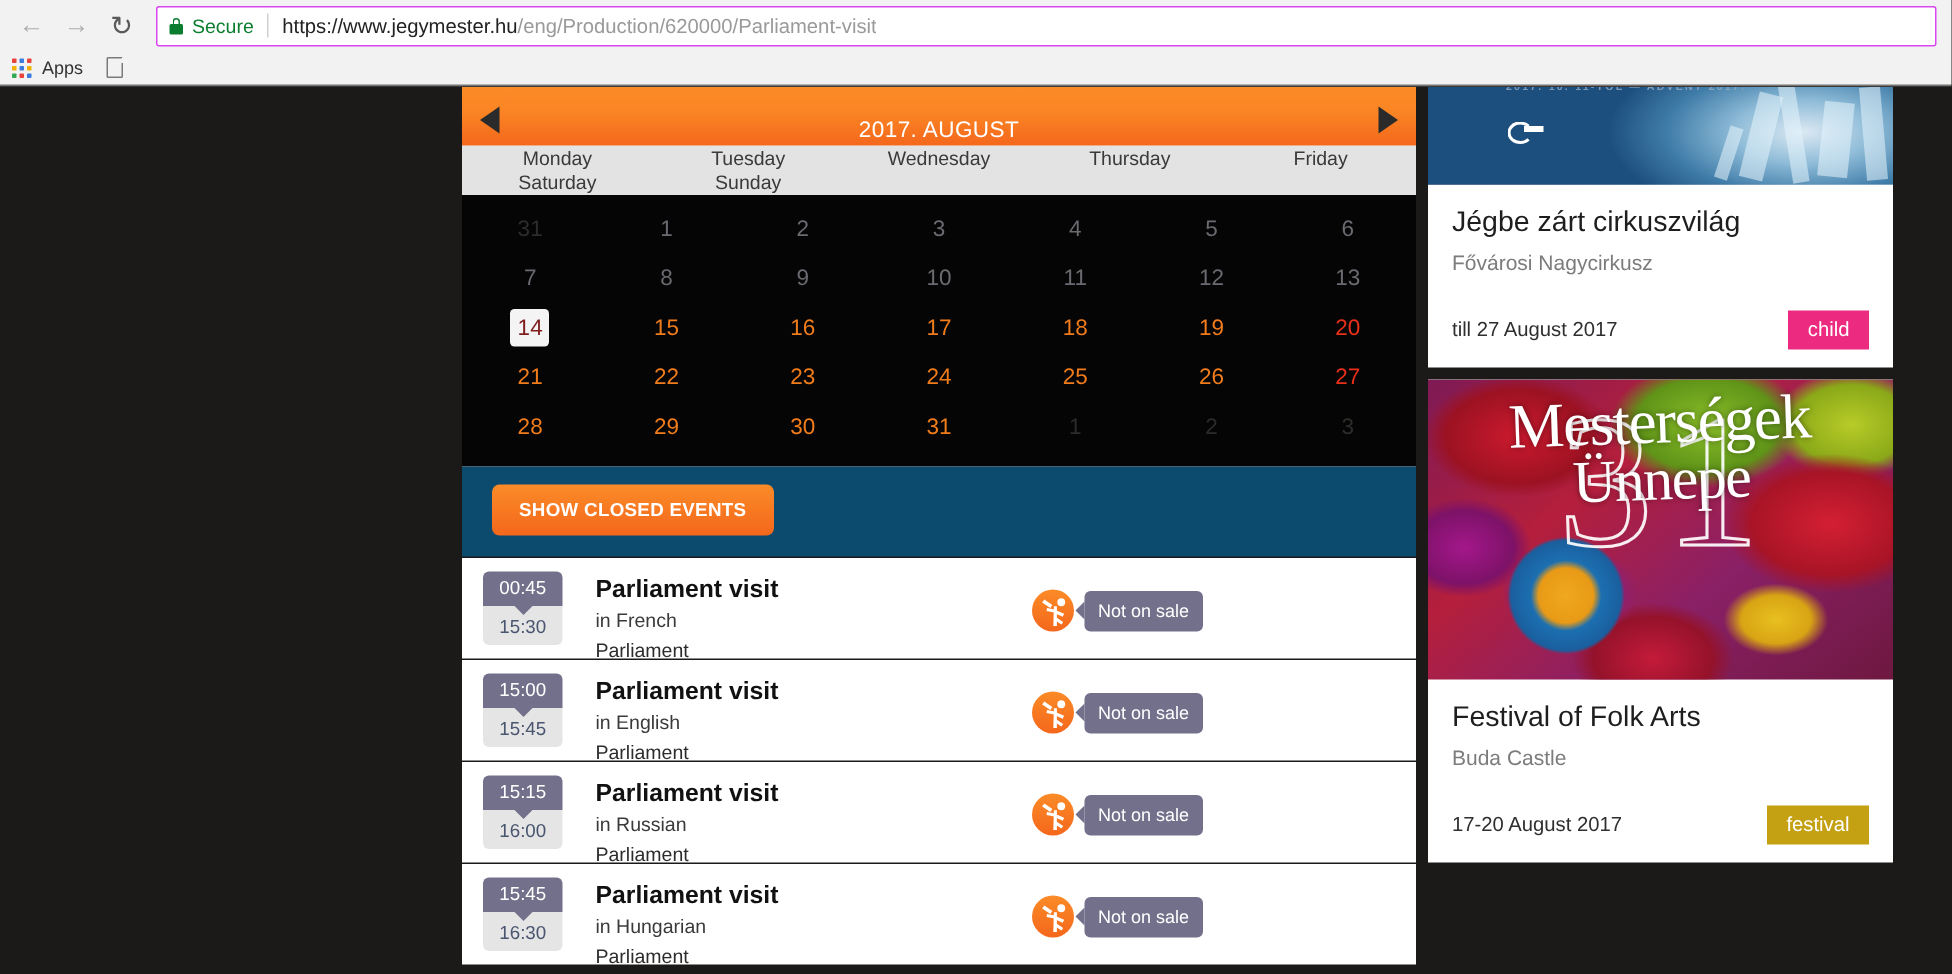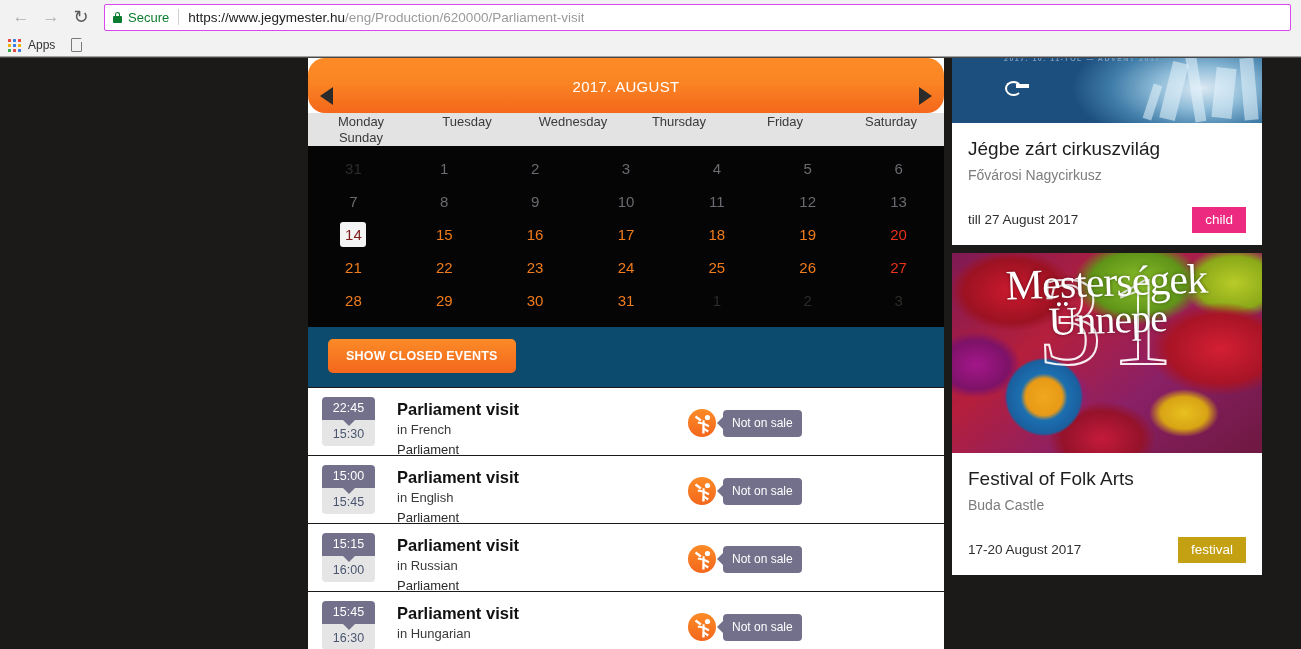--- a/index.html
+++ b/index.html
@@ -86,41 +86,40 @@
   }
 
   
   .main-panel {
     position: absolute; left: 308px; top: 0; width: 636px;
     background: #ffffff;
   }
 
   
   .cal-header {
-    position: relative; height: 55px;
+    position: relative; height: 39px;
     background: linear-gradient(180deg, #fb8b27 0%, #fa8423 45%, #f4671c 100%);
-    border-radius: 17px;
   }
   .cal-title {
     position: absolute; left: 0; right: 0; top: 20px; text-align: center;
     color: #ffffff; font-size: 15px; letter-spacing: 0.3px;
   }
   .cal-arrow {
     position: absolute; bottom: 8px; width: 0; height: 0; cursor: pointer;
   }
   .cal-arrow.prev {
     left: 12px; border-top: 9px solid transparent;
     border-bottom: 9px solid transparent; border-right: 13px solid #2b2b2b;
   }
   .cal-arrow.next {
     right: 12px; border-top: 9px solid transparent;
     border-bottom: 9px solid transparent; border-left: 13px solid #2b2b2b;
   }
   .weekday-row {
-    display: grid; grid-template-columns: repeat(6, 1fr);
+    display: grid; grid-template-columns: repeat(5, 1fr);
     background: #e3e3e3; height: 33px;
   }
   .weekday {
     display: flex; align-items: center; justify-content: center;
     font-size: 13px; color: #3a3a3a;
   }
   .date-grid {
     background: #050505; padding: 6px 0 10px 0;
     display: grid; grid-template-columns: repeat(7, 1fr);
     grid-auto-rows: 33px;
@@ -446,21 +445,21 @@
         </div>
       </div>
 
     <div class="toolbar-row">
       <button class="btn-closed-events">SHOW CLOSED EVENTS</button>
     </div>
 
     <div id="event-list">
         <div class="event-row">
           <div class="time-badge">
-            <div class="time-start">22:45</div>
+            <div class="time-start">00:45</div>
             <div class="time-end">15:30</div>
           </div>
           <div class="event-info">
             <div class="event-title">Parliament visit</div>
             <div class="event-lang">in French</div>
             <div class="event-venue">Parliament</div>
           </div>
           <div class="event-status">
             <span class="runner-icon">
               <svg width="28" height="28" viewBox="0 0 28 28">

